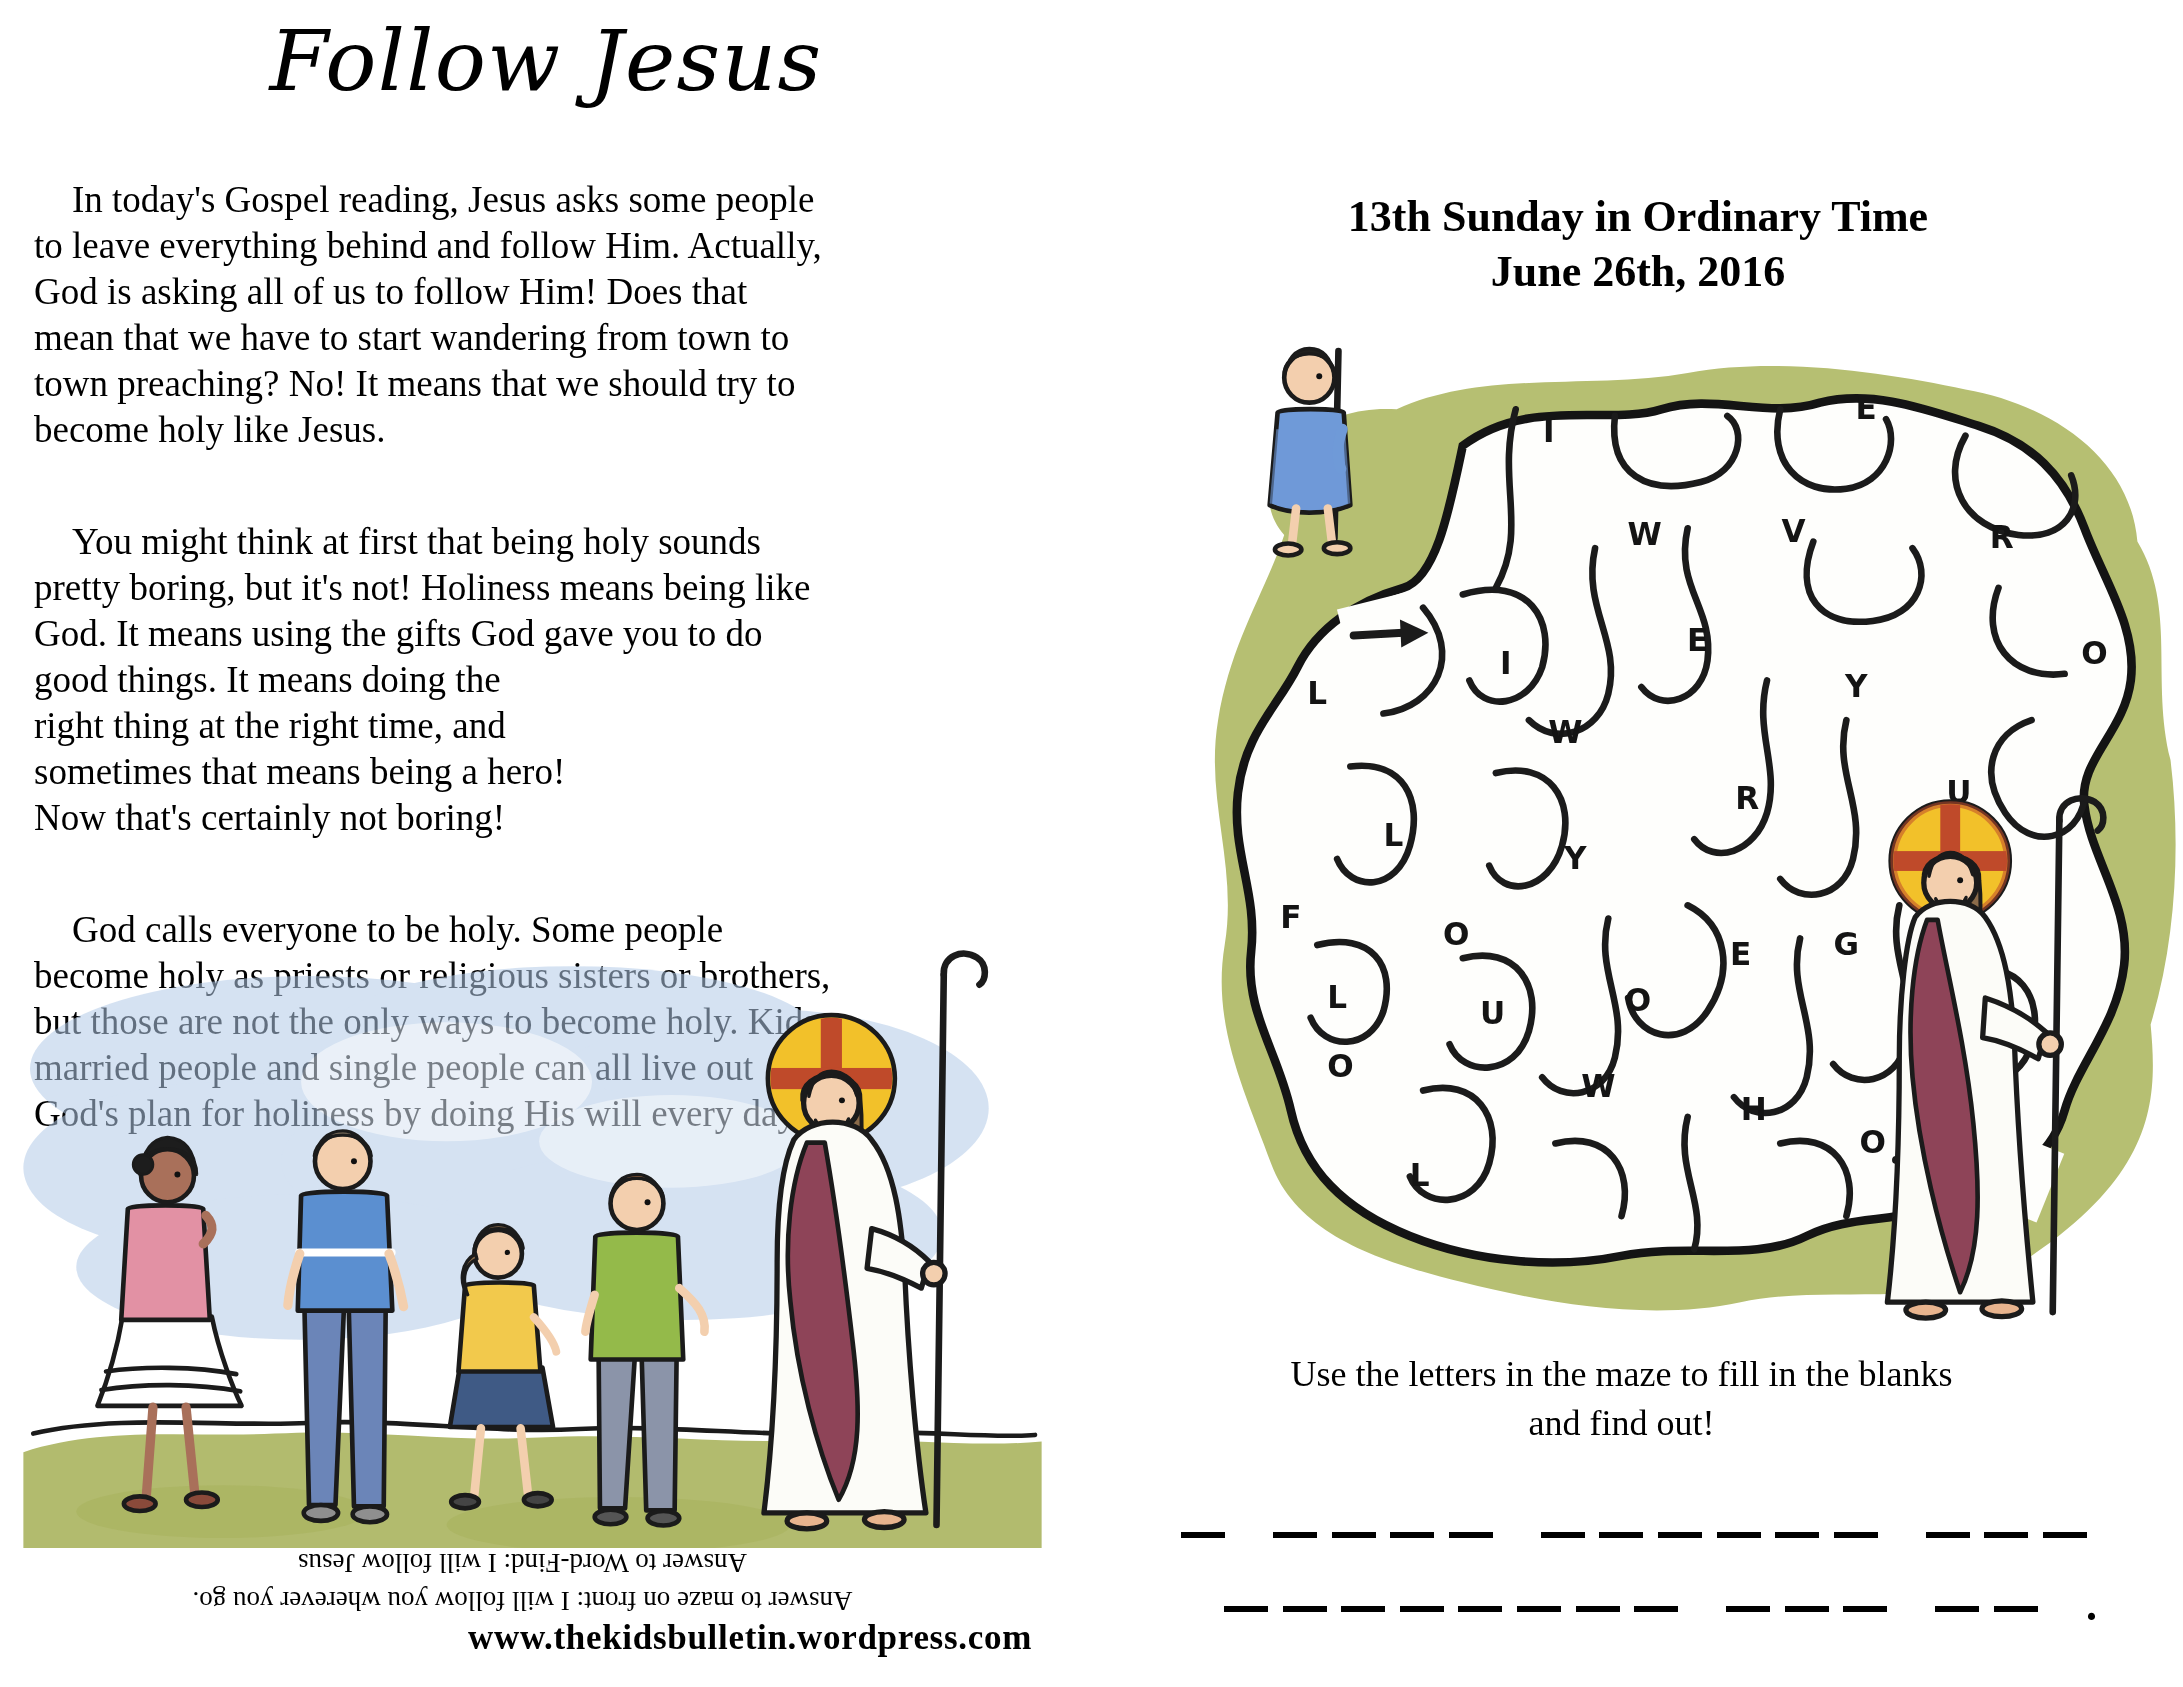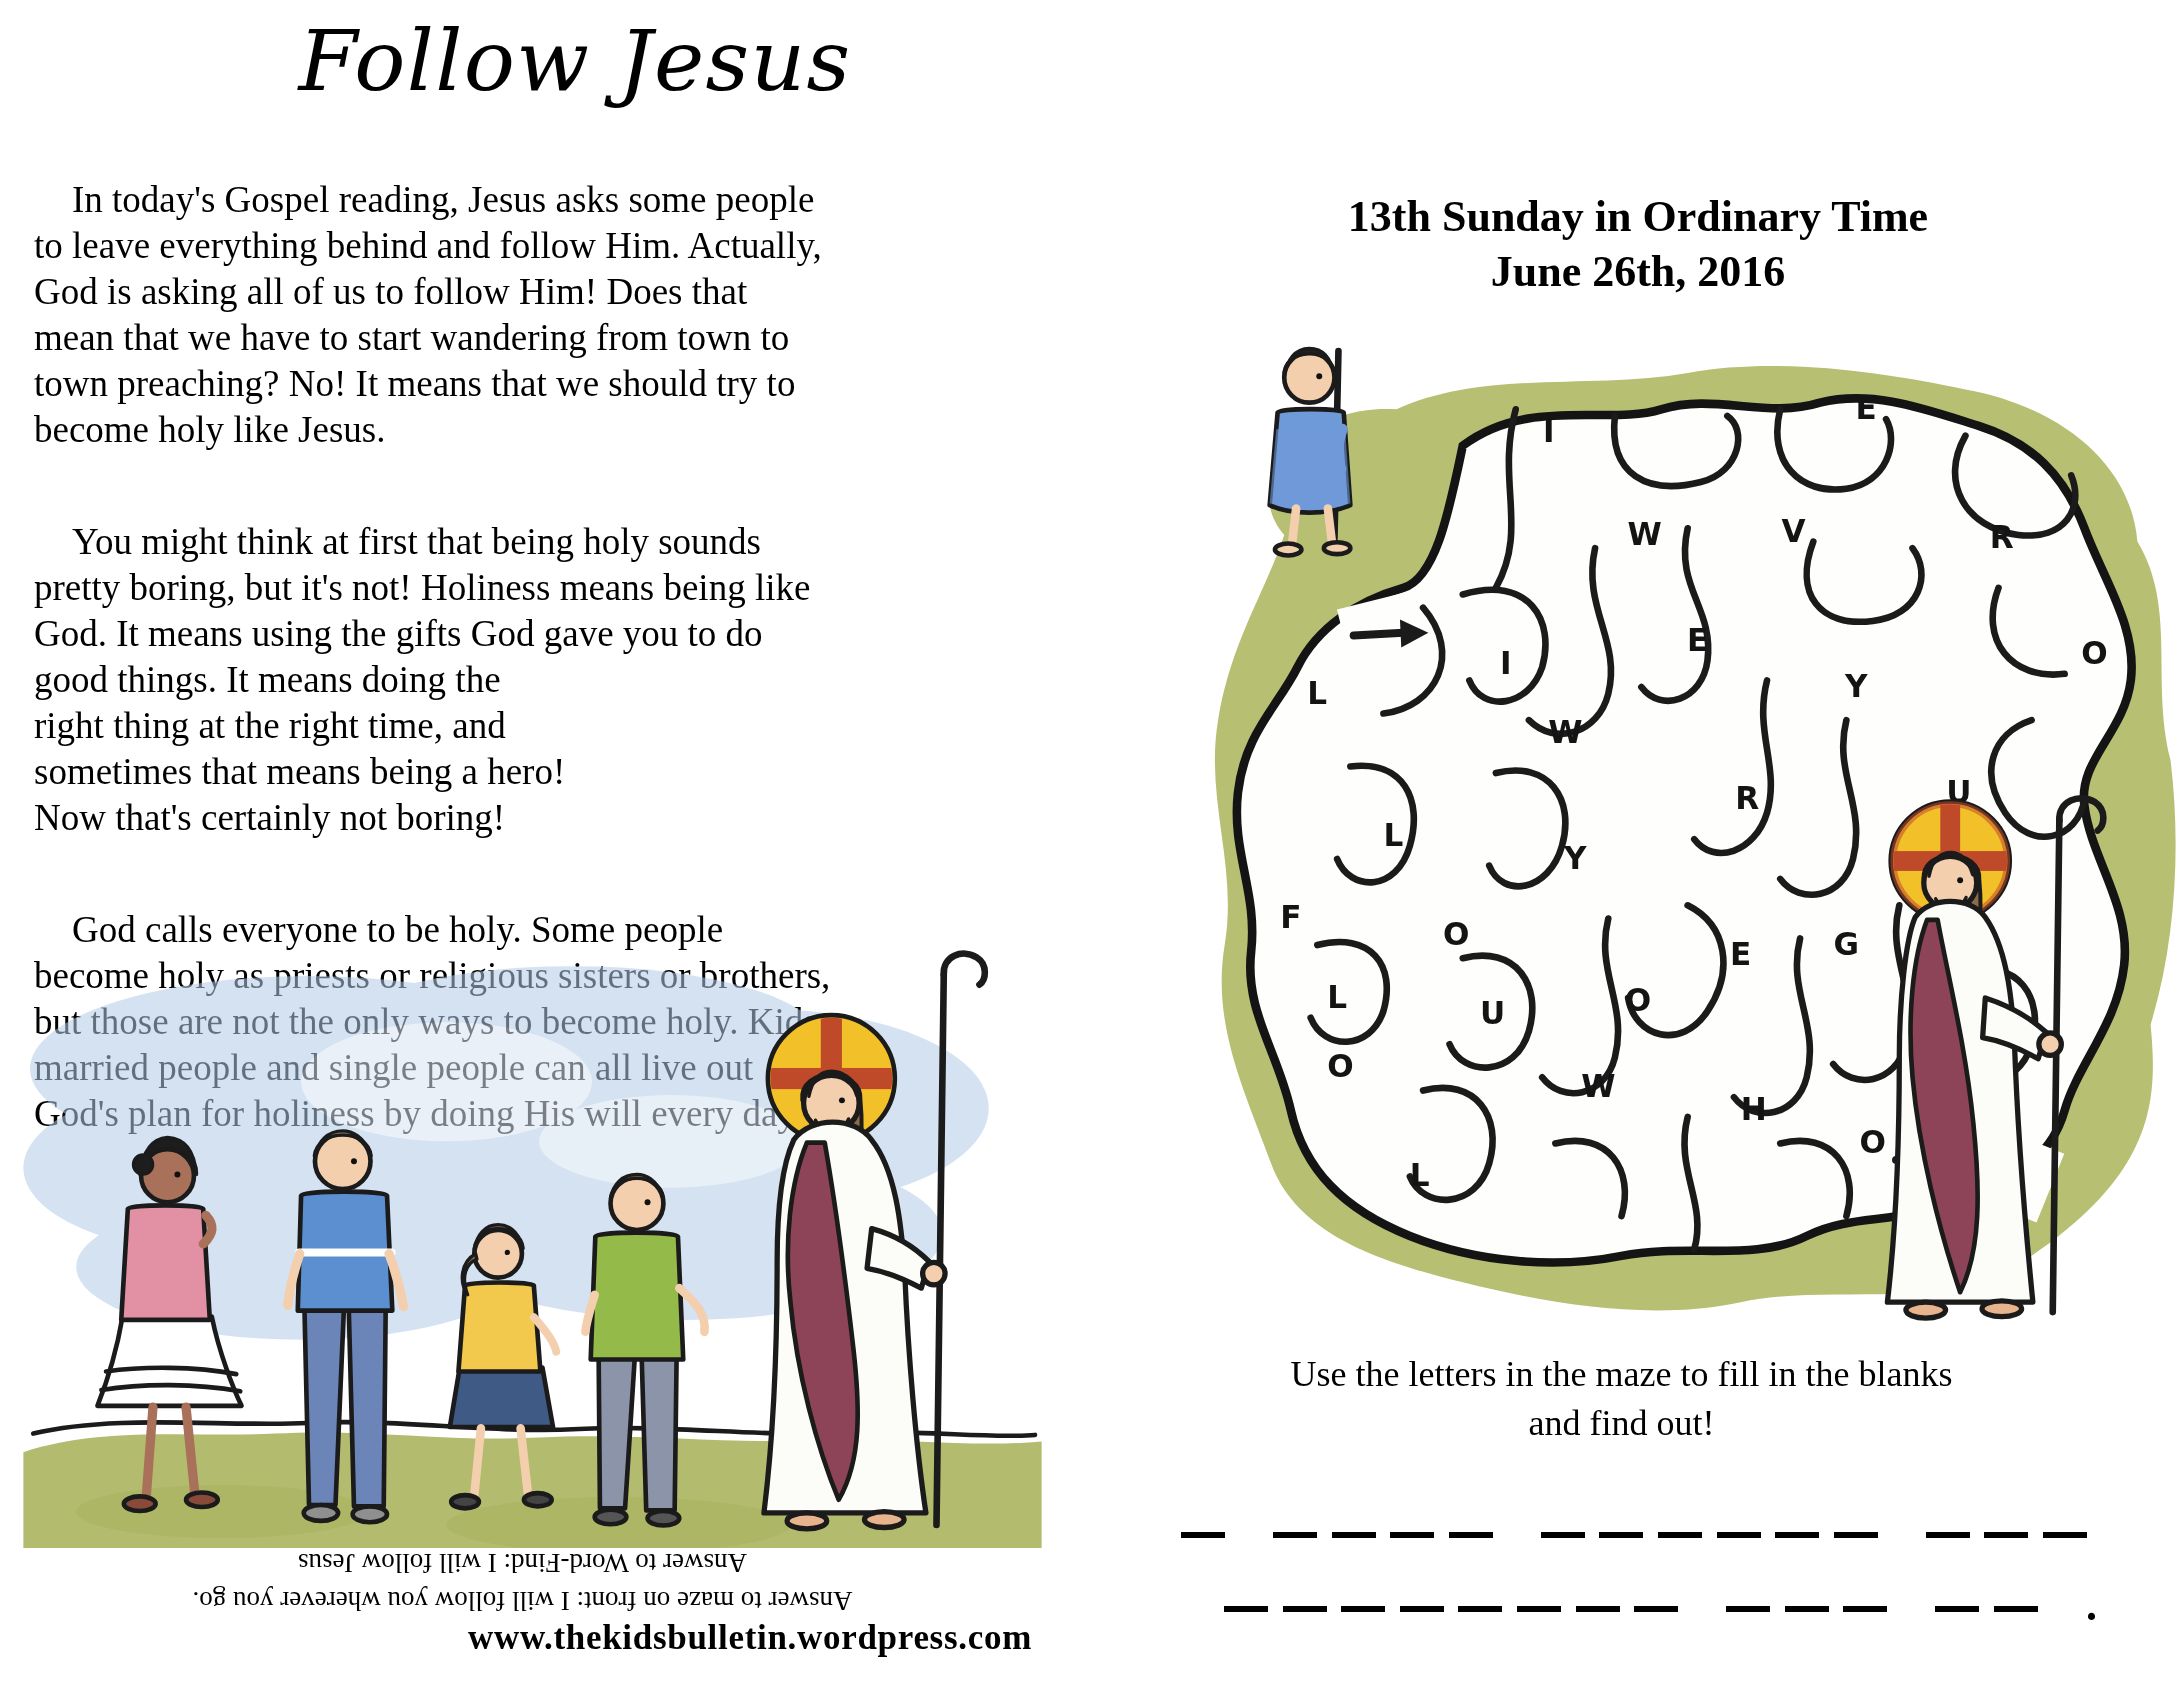--- a/index.html
+++ b/index.html
@@ -6,21 +6,21 @@
   body{width:2183px;height:1687px;position:relative;overflow:hidden;
        font-family:"Liberation Serif",serif;color:#000;}
   .page{position:absolute;inset:0;background:var(--paper,#fff);}
   section{position:absolute;top:0;height:1687px;}
   .left-page{left:0;width:1092px;}
   .right-page{left:1092px;width:1092px;}
 
   
   .left-title{position:absolute;top:12px;left:0;width:1092px;text-align:center;
       font-family:"DejaVu Serif",serif;font-style:italic;font-weight:normal;
-      font-size:85px;line-height:1.15;margin:0;letter-spacing:1.3px;padding-left:29px;}
+      font-size:85px;line-height:1.15;margin:0;letter-spacing:1.3px;}
   .body-text{position:absolute;top:177px;left:34px;width:1002px;}
   .body-text p{margin:0 0 66px 0;font-size:37px;line-height:46px;
       white-space:pre-line;text-indent:38px;}
   .follow-illustration{position:absolute;top:943px;left:23px;}
   .answers-upside{position:absolute;top:1542px;left:0;width:1045px;
       transform:rotate(180deg);text-align:center;}
   .answers-upside p{margin:2.6px 0;font-size:27px;line-height:1.32;}
   .website{position:absolute;top:1618px;left:0;width:1032px;text-align:right;
       font-size:35px;font-weight:bold;letter-spacing:0.7px;}
 

